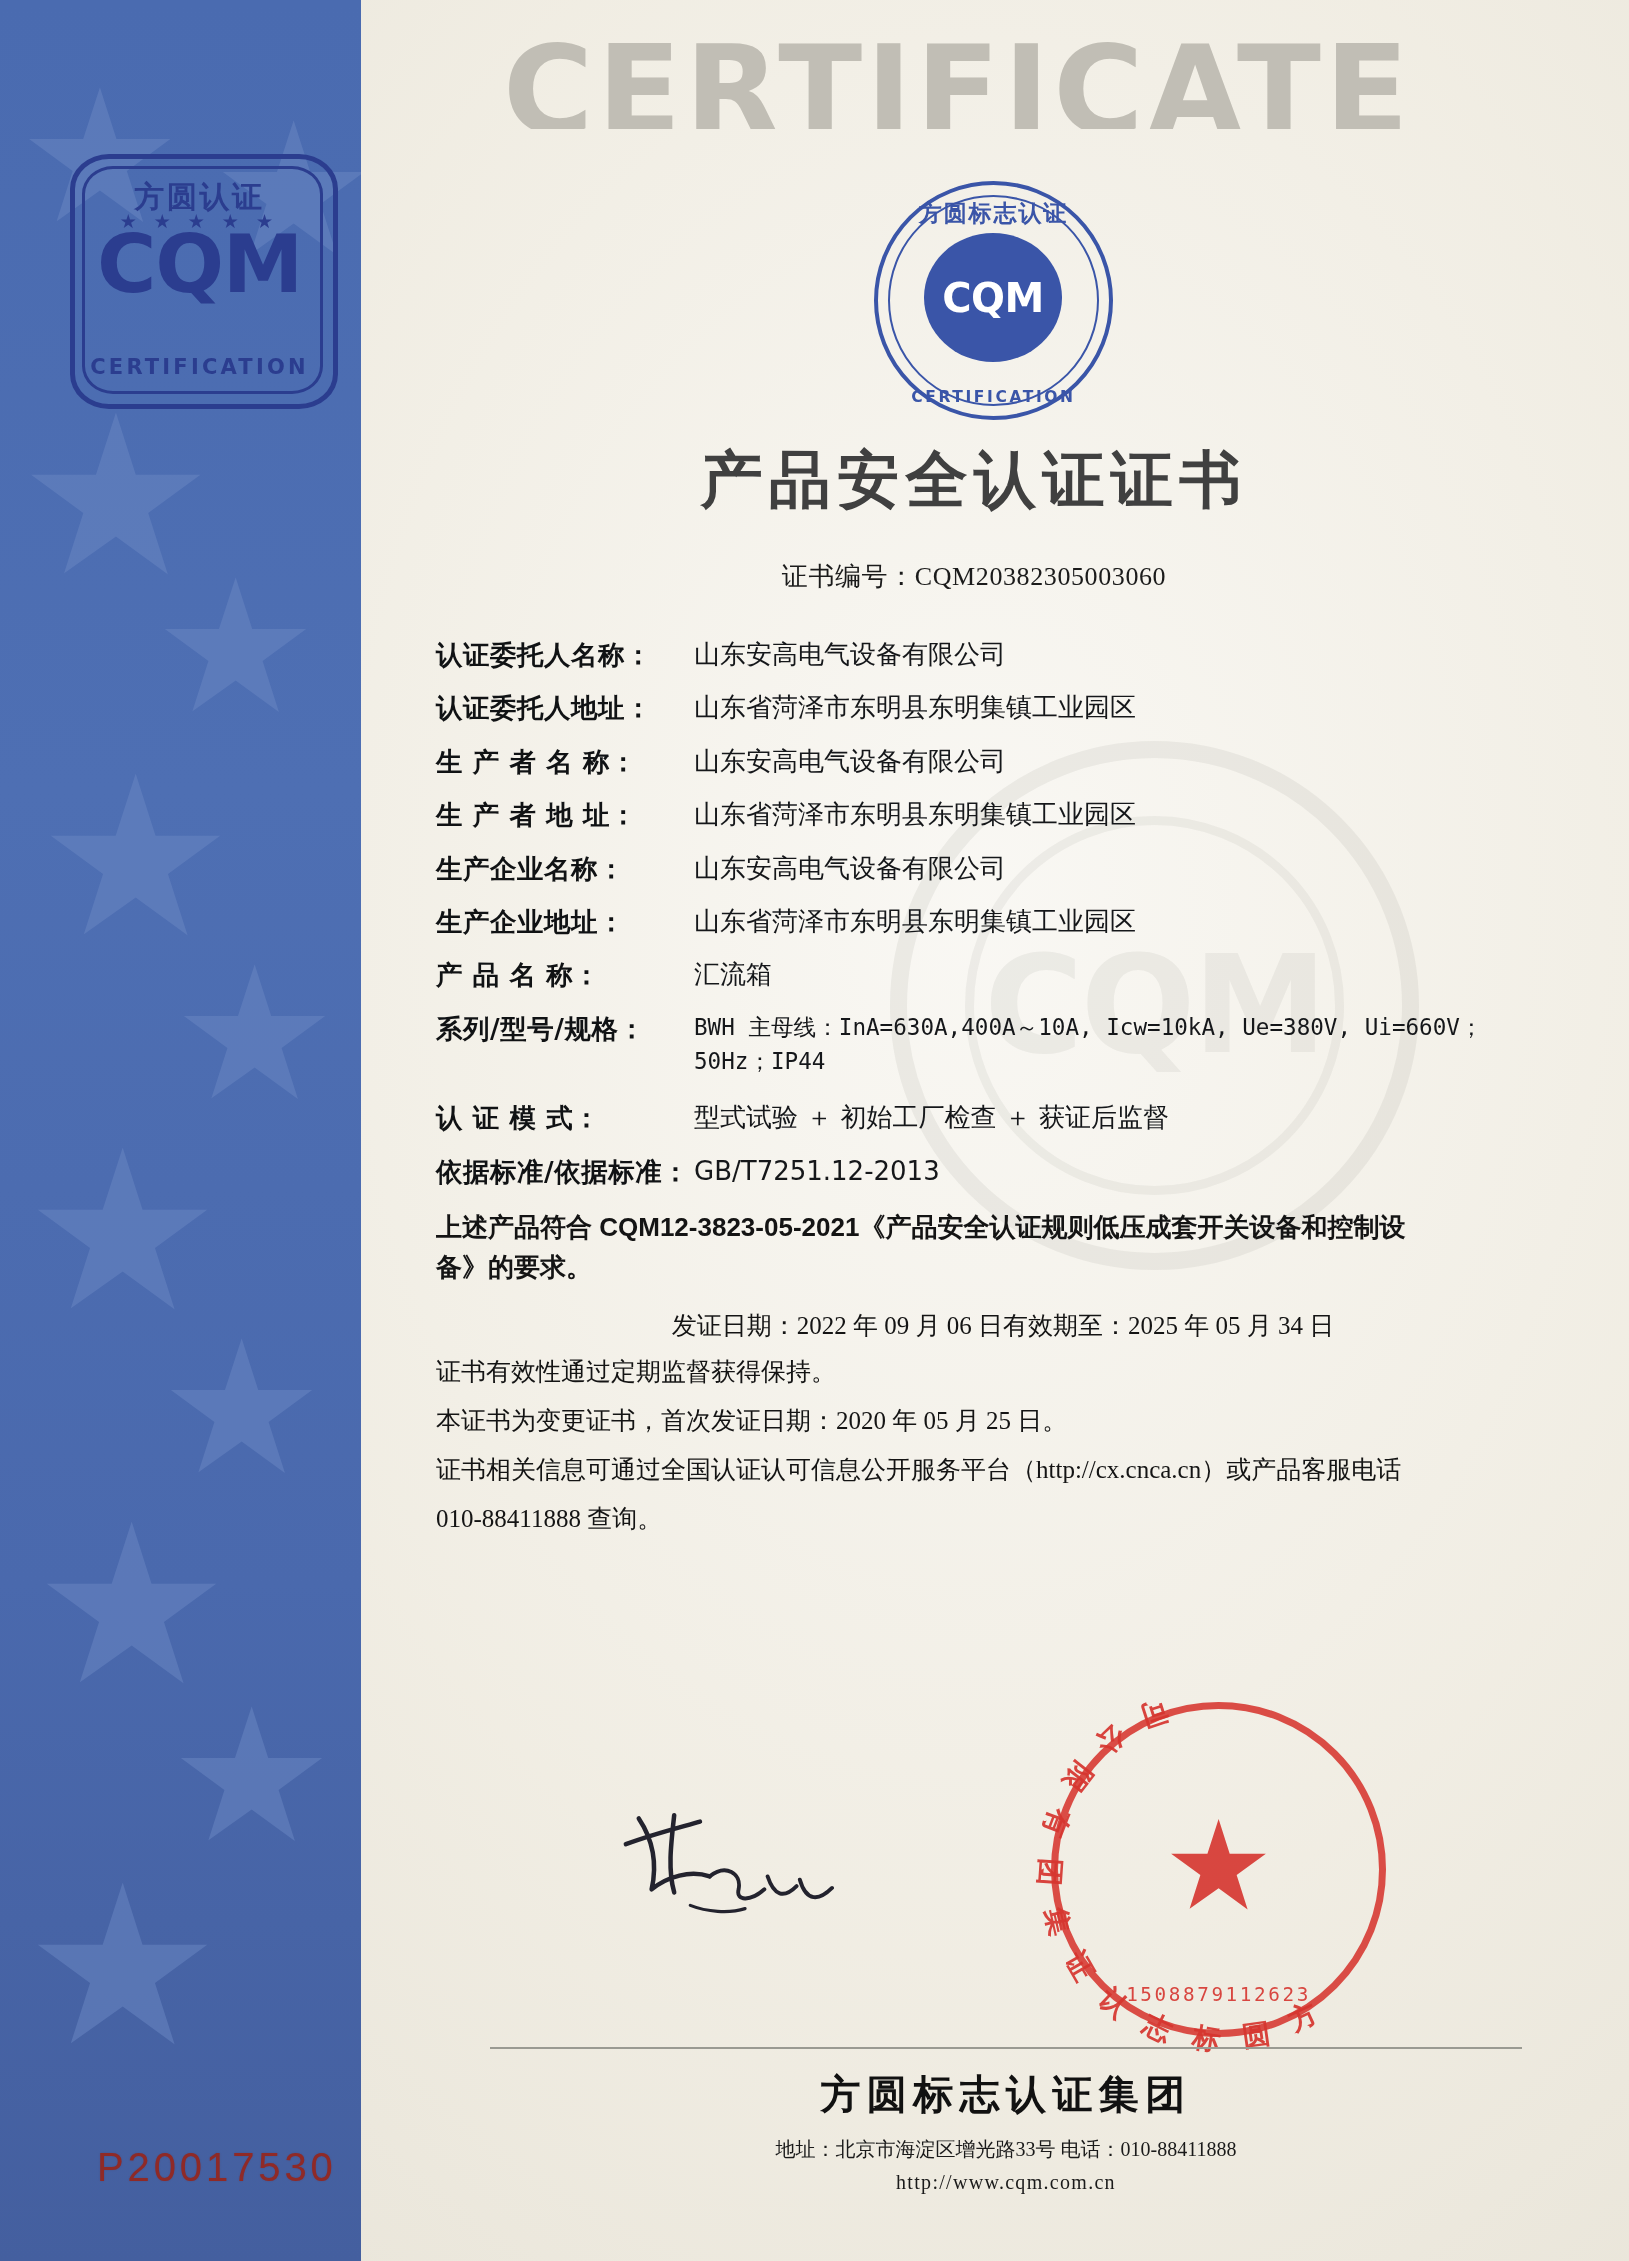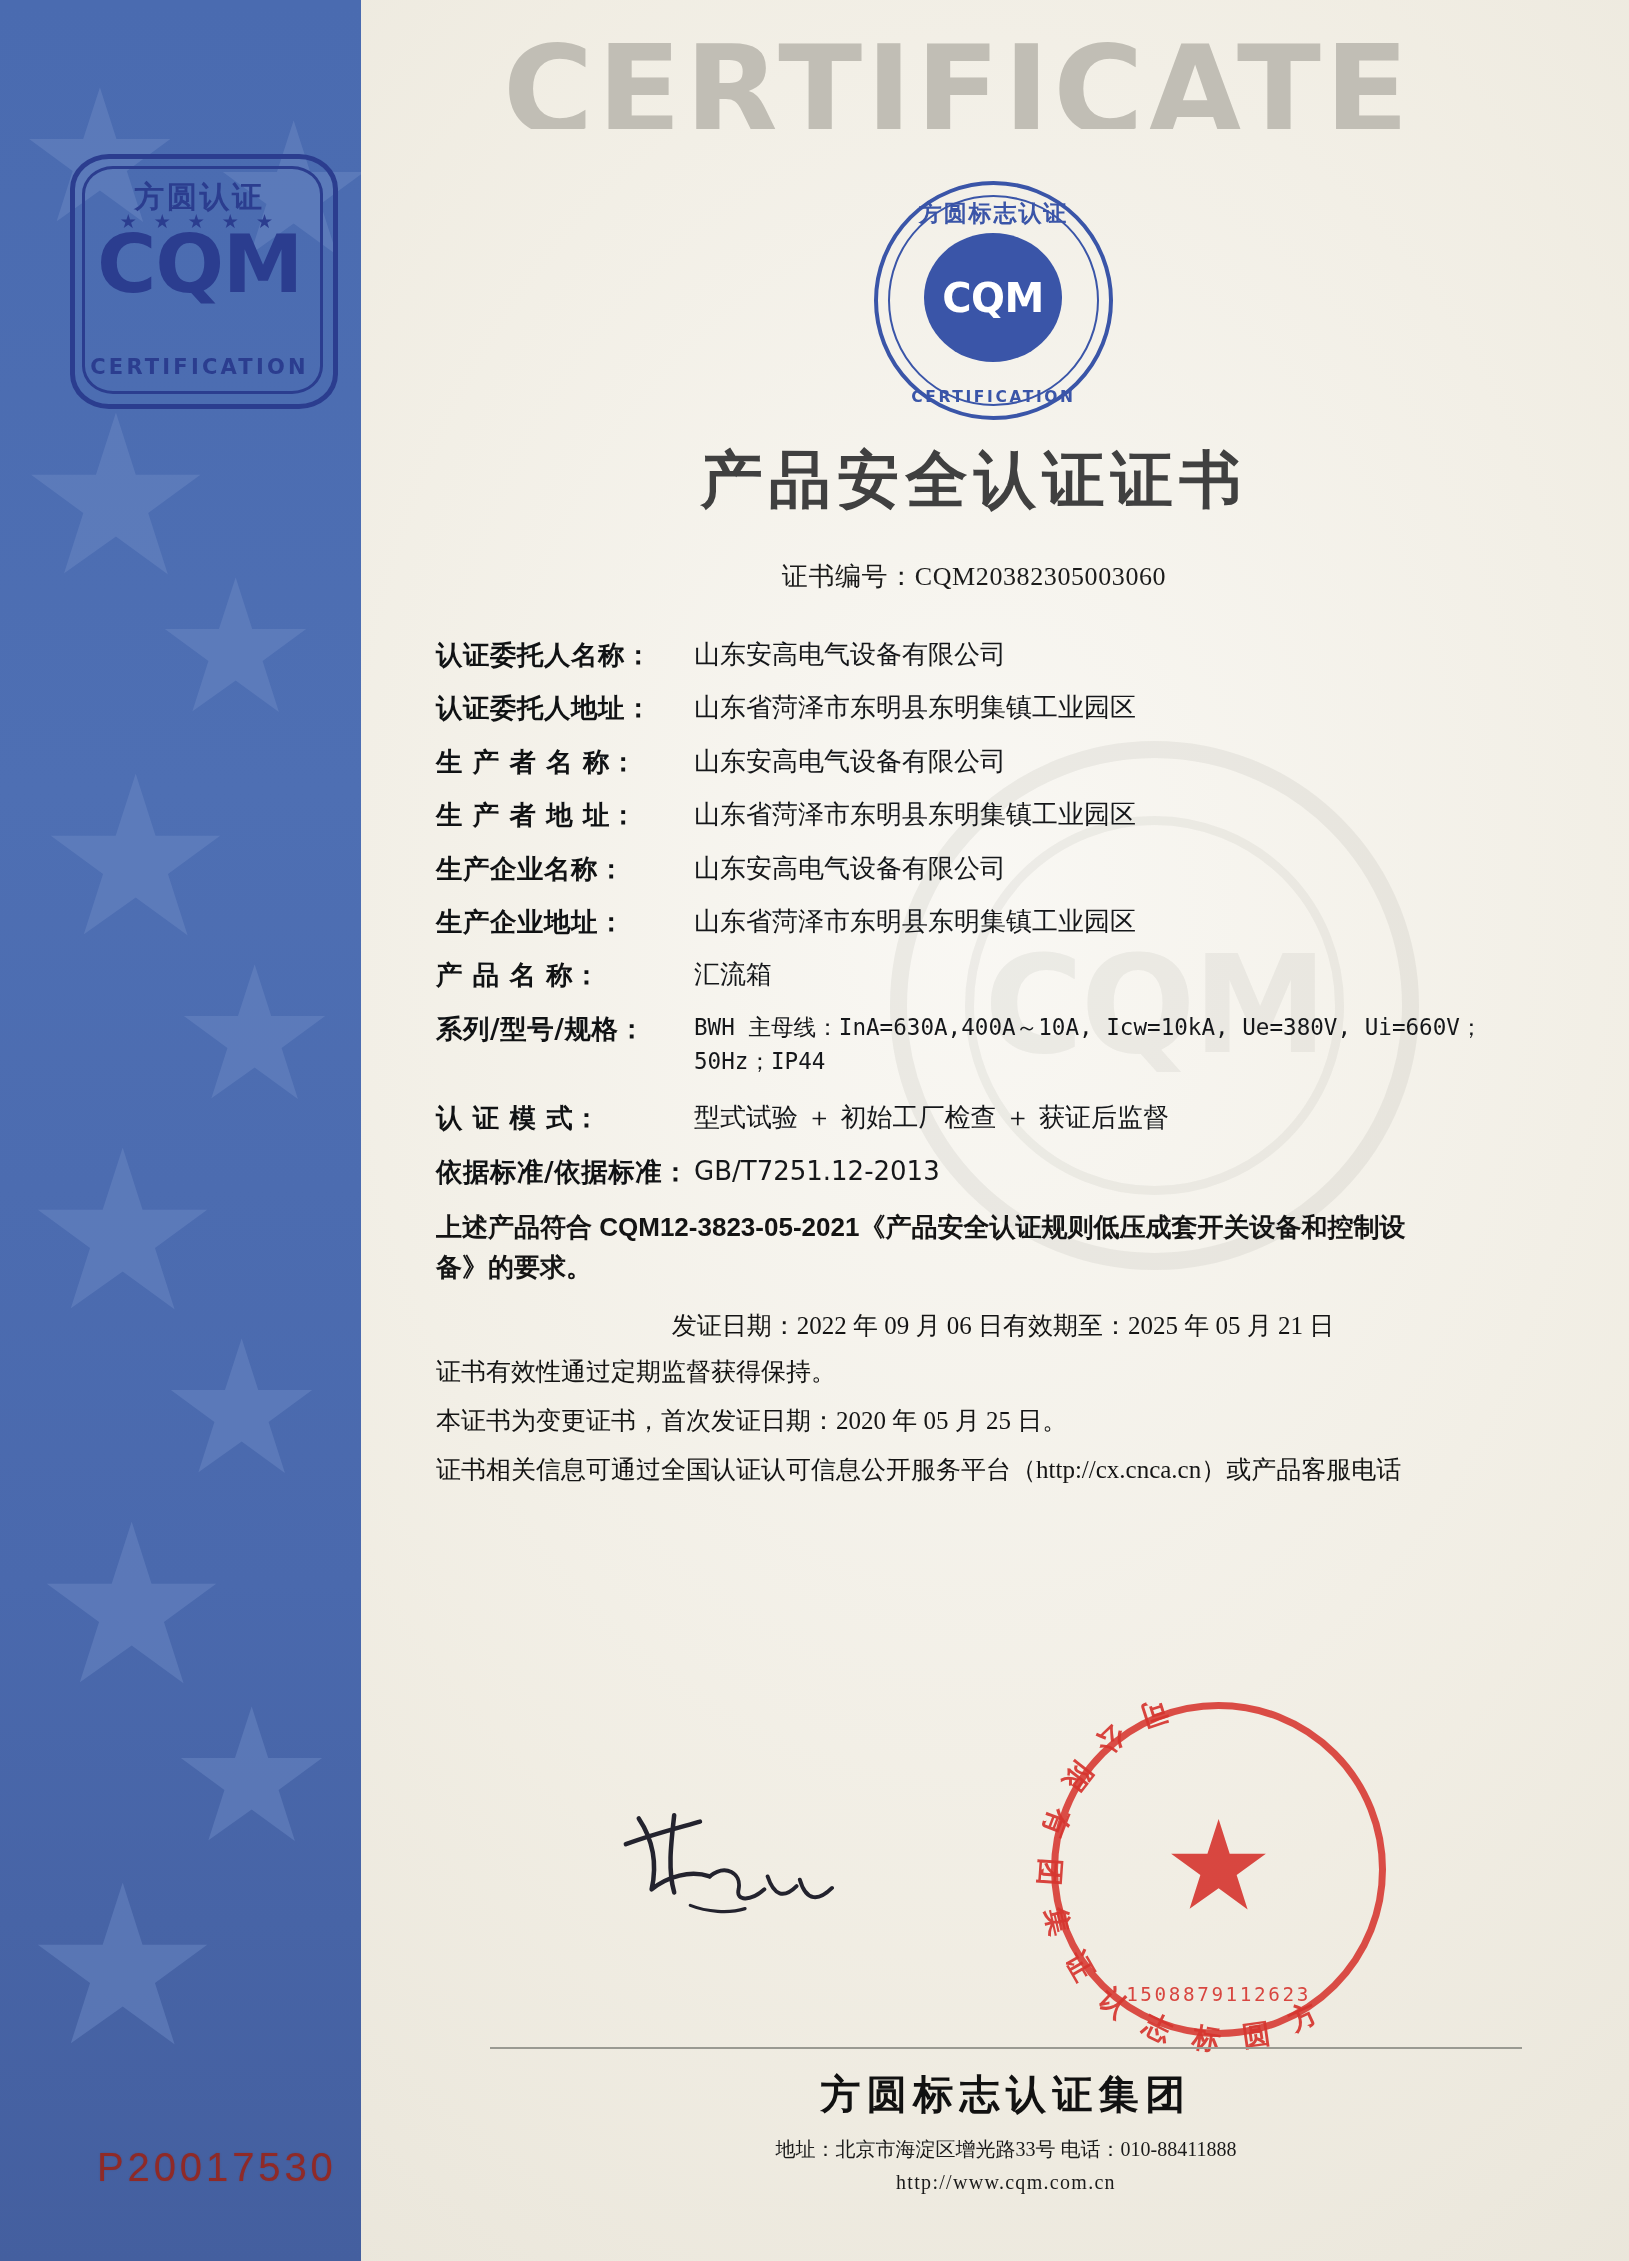--- a/index.html
+++ b/index.html
@@ -515,26 +515,27 @@
         <div class="flabel">依据标准/依据标准：</div>
         <div class="fvalue">GB/T7251.12-2013</div>
       </div>
 
     </div>
 
     <div class="statement">上述产品符合 CQM12-3823-05-2021《产品安全认证规则低压成套开关设备和控制设备》的要求。</div>
 
     <div class="dates">
       <div class="issue">发证日期：2022 年 09 月 06 日</div>
-      <div>有效期至：2025 年 05 月 21 日</div>
+      <div>有效期至：2025 年 05 月 34 日</div>
     </div>
 
     <div class="para">证书有效性通过定期监督获得保持。</div>
     <div class="para">本证书为变更证书，首次发证日期：2020 年 05 月 25 日。</div>
     <div class="para">证书相关信息可通过全国认证认可信息公开服务平台（http://cx.cnca.cn）或产品客服电话</div>
+    <div class="para">010-88411888 查询。</div>
 
   </div>
 
   <div class="signature">
     <svg width="277" height="129" viewBox="0 0 430 200" fill="none" aria-hidden="true">
       <path d="M40 30 C60 60, 70 95, 60 140 M20 70 C60 55, 100 45, 135 35 M95 25 C90 70, 85 110, 95 145 M60 140 C85 120, 120 110, 150 120" stroke="#23232e" stroke-width="7" stroke-linecap="round" fill="none"></path>
       <path d="M150 120 C175 100, 200 115, 195 140 C190 160, 215 158, 235 140 M240 120 C250 150, 265 155, 285 135 M290 125 C300 160, 320 158, 340 138" stroke="#23232e" stroke-width="6" stroke-linecap="round" fill="none"></path>
       <path d="M120 165 C145 175, 180 178, 205 170" stroke="#23232e" stroke-width="5" stroke-linecap="round" fill="none"></path>
     </svg>
   </div>

